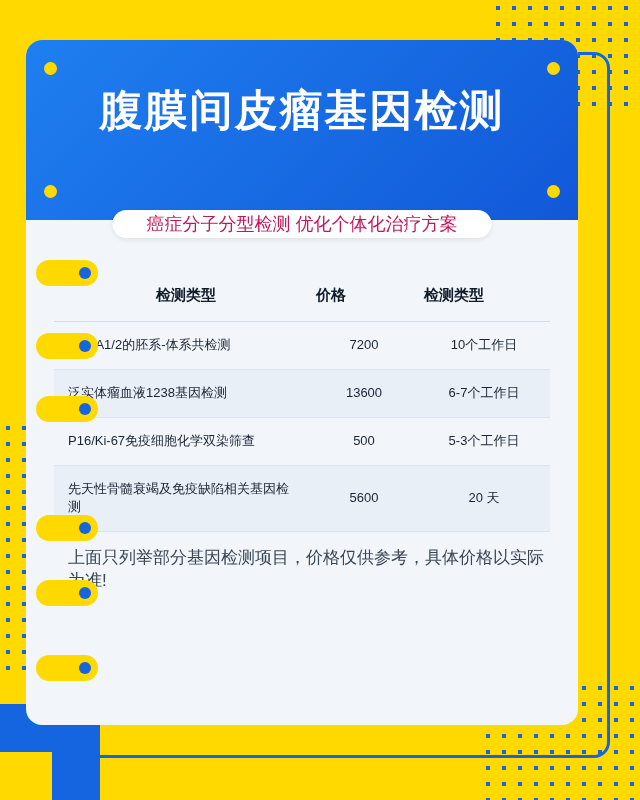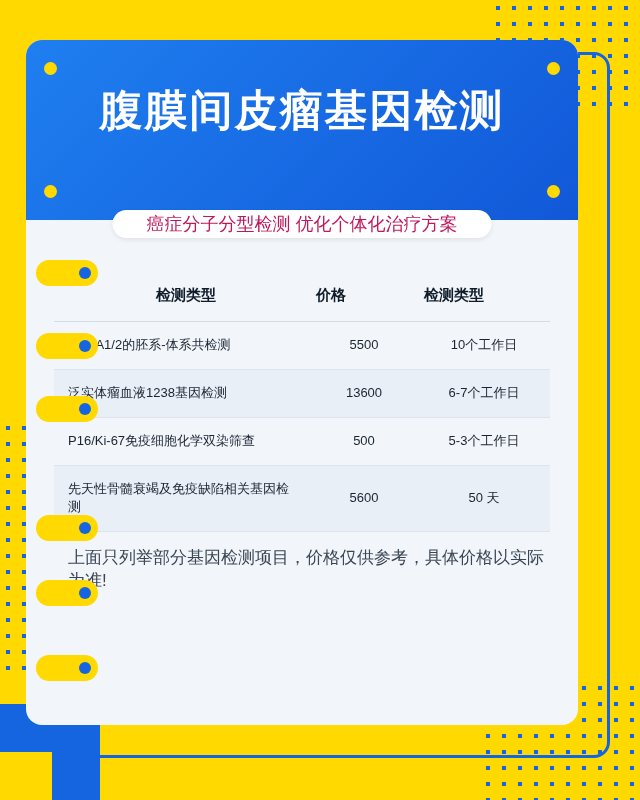--- a/index.html
+++ b/index.html
@@ -222,37 +222,37 @@
       <thead>
         <tr>
           <th class="col-name">检测类型</th>
           <th class="col-price">价格</th>
           <th class="col-period">检测类型</th>
         </tr>
       </thead>
       <tbody>
         <tr>
           <td class="col-name">BRCA1/2的胚系-体系共检测</td>
-          <td class="col-price">5500</td>
+          <td class="col-price">7200</td>
           <td class="col-period">10个工作日</td>
         </tr>
         <tr>
           <td class="col-name">泛实体瘤血液1238基因检测</td>
           <td class="col-price">13600</td>
           <td class="col-period">6-7个工作日</td>
         </tr>
         <tr>
           <td class="col-name">P16/Ki-67免疫细胞化学双染筛查</td>
           <td class="col-price">500</td>
           <td class="col-period">5-3个工作日</td>
         </tr>
         <tr>
           <td class="col-name">先天性骨髓衰竭及免疫缺陷相关基因检测</td>
           <td class="col-price">5600</td>
-          <td class="col-period">50 天</td>
+          <td class="col-period">20 天</td>
         </tr>
       </tbody>
     </table>
   </div>
 
   <div class="footnote">上面只列举部分基因检测项目，价格仅供参考，具体价格以实际为准!</div>
 </div>
 
 <div class="tab t1"></div>
 <div class="tab t2"></div>

